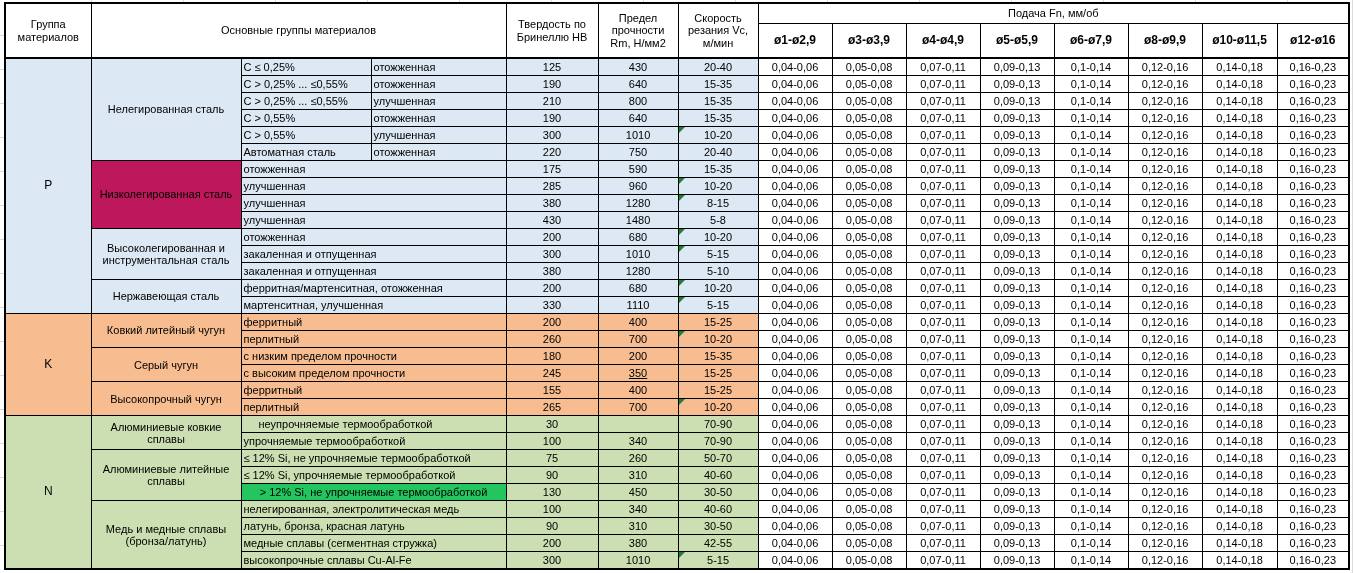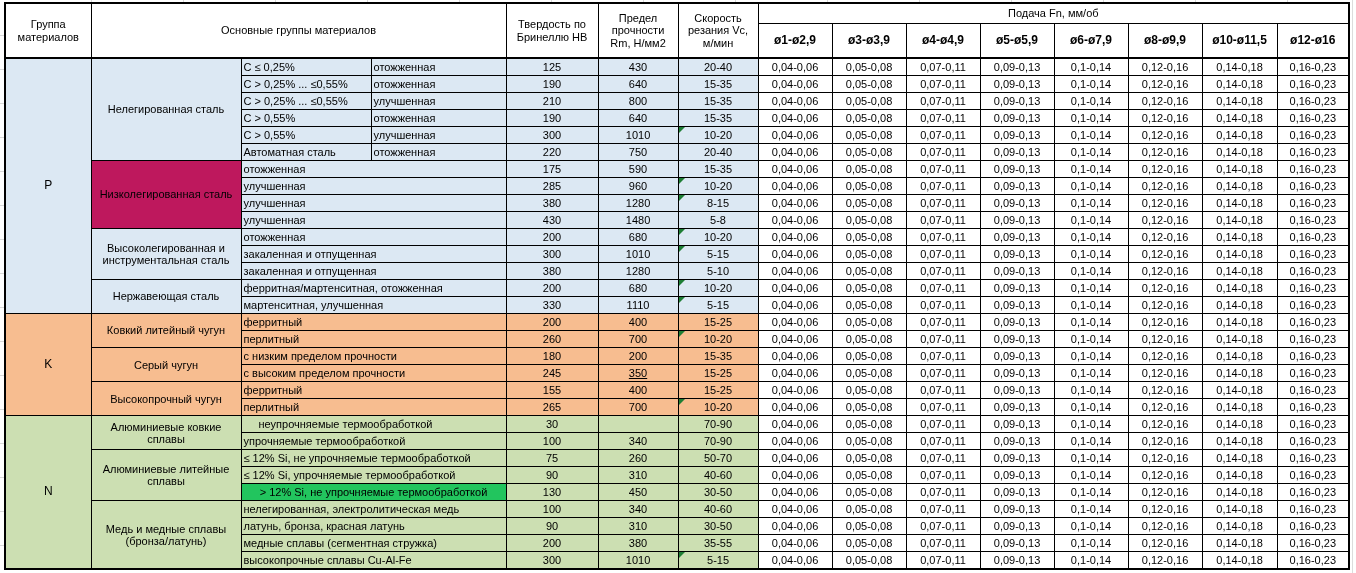--- a/index.html
+++ b/index.html
@@ -497,21 +497,21 @@
         <td class="feed">0,09-0,13</td>
         <td class="feed">0,1-0,14</td>
         <td class="feed">0,12-0,16</td>
         <td class="feed">0,14-0,18</td>
         <td class="feed">0,16-0,23</td>
       </tr>
       <tr>
         <td class="desc" colspan="2" style="background: rgb(204, 223, 178);">медные сплавы (сегментная стружка)</td>
         <td class="num" style="background: rgb(204, 223, 178);">200</td>
         <td class="num" style="background: rgb(204, 223, 178);">380</td>
-        <td class="num vc" style="background: rgb(204, 223, 178);">35-55</td>
+        <td class="num vc" style="background: rgb(204, 223, 178);">42-55</td>
         <td class="feed">0,04-0,06</td>
         <td class="feed">0,05-0,08</td>
         <td class="feed">0,07-0,11</td>
         <td class="feed">0,09-0,13</td>
         <td class="feed">0,1-0,14</td>
         <td class="feed">0,12-0,16</td>
         <td class="feed">0,14-0,18</td>
         <td class="feed">0,16-0,23</td>
       </tr>
       <tr>

